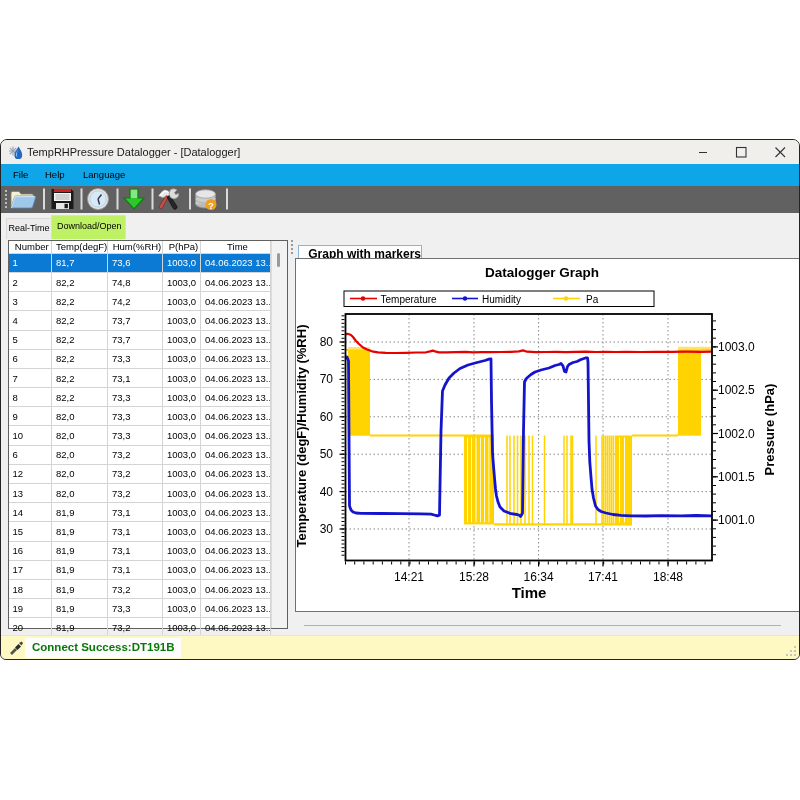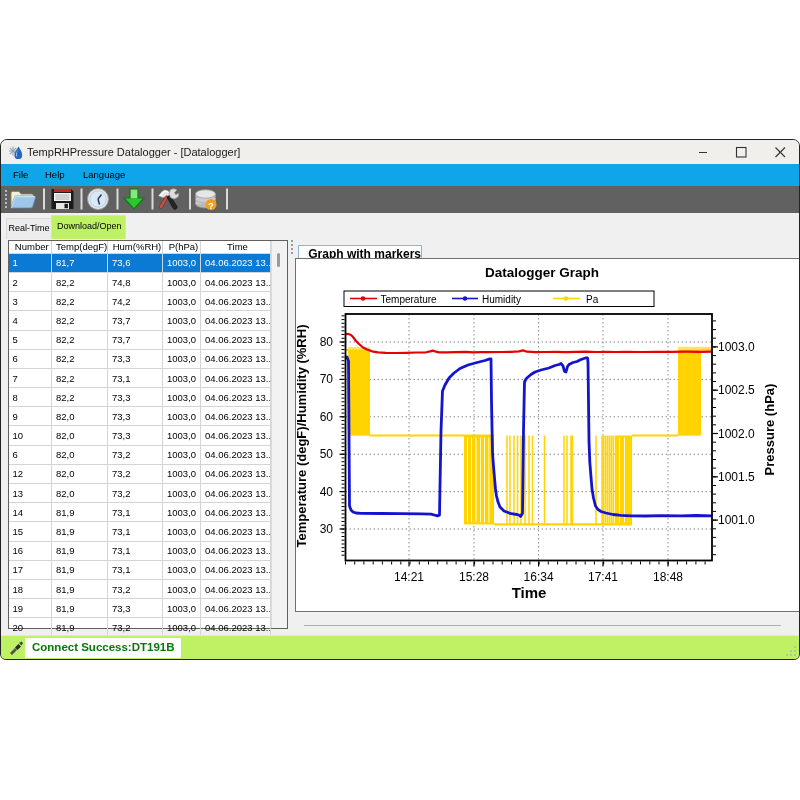--- a/index.html
+++ b/index.html
@@ -27,21 +27,21 @@
 td{border-right:1px solid #d4d4d4;border-bottom:1px solid #d4d4d4;padding:0 0 0 4px;height:19.2px;white-space:nowrap;overflow:hidden;}
 tr.hdr td{height:12.8px;border-bottom:1px solid #d4d4d4;text-align:center;}
 tr.sel td{background:#0a7ad4;color:#fff;}
 
 #grouplabel{position:absolute;left:297px;top:105px;width:124px;height:18px;background:#fdfdfd;border:1px solid #8ab4d8;font-size:12px;font-weight:bold;color:#000;line-height:16px;text-align:right;}
 #griplbl{position:absolute;left:290px;top:100px;width:2px;height:14px;background-image:repeating-linear-gradient(to bottom,#9a9a9a 0 2px,transparent 2px 4px);}
 
 #chartpanel{position:absolute;left:294px;top:117.5px;width:551px;height:354.5px;background:#ffffff;border:1px solid #707070;}
 #groupbottom{position:absolute;left:303px;top:485px;width:477px;height:1px;background:#b0b0b0;}
 
-#statusbar{position:absolute;left:0;top:495px;width:100%;height:24px;background:#bef264;border-top:1px solid #e3e3e3;}
+#statusbar{position:absolute;left:0;top:495px;width:100%;height:24px;background:#fef9c3;border-top:1px solid #e3e3e3;}
 #statuswhite{position:absolute;left:24px;top:2px;width:156px;height:20px;background:#fdfdfd;}
 #statustext{position:absolute;left:31px;top:5px;font-size:11.5px;font-weight:bold;color:#097809;}
 </style>
 </head>
 <body>
 <div id="win">
   <div id="titlebar">
     <svg width="16" height="16" style="position:absolute;left:7px;top:5px" viewBox="0 0 16 16">
       <g stroke="#93a0b5" stroke-width="1.1">
         <line x1="5" y1="1.5" x2="5" y2="10.5"></line>

